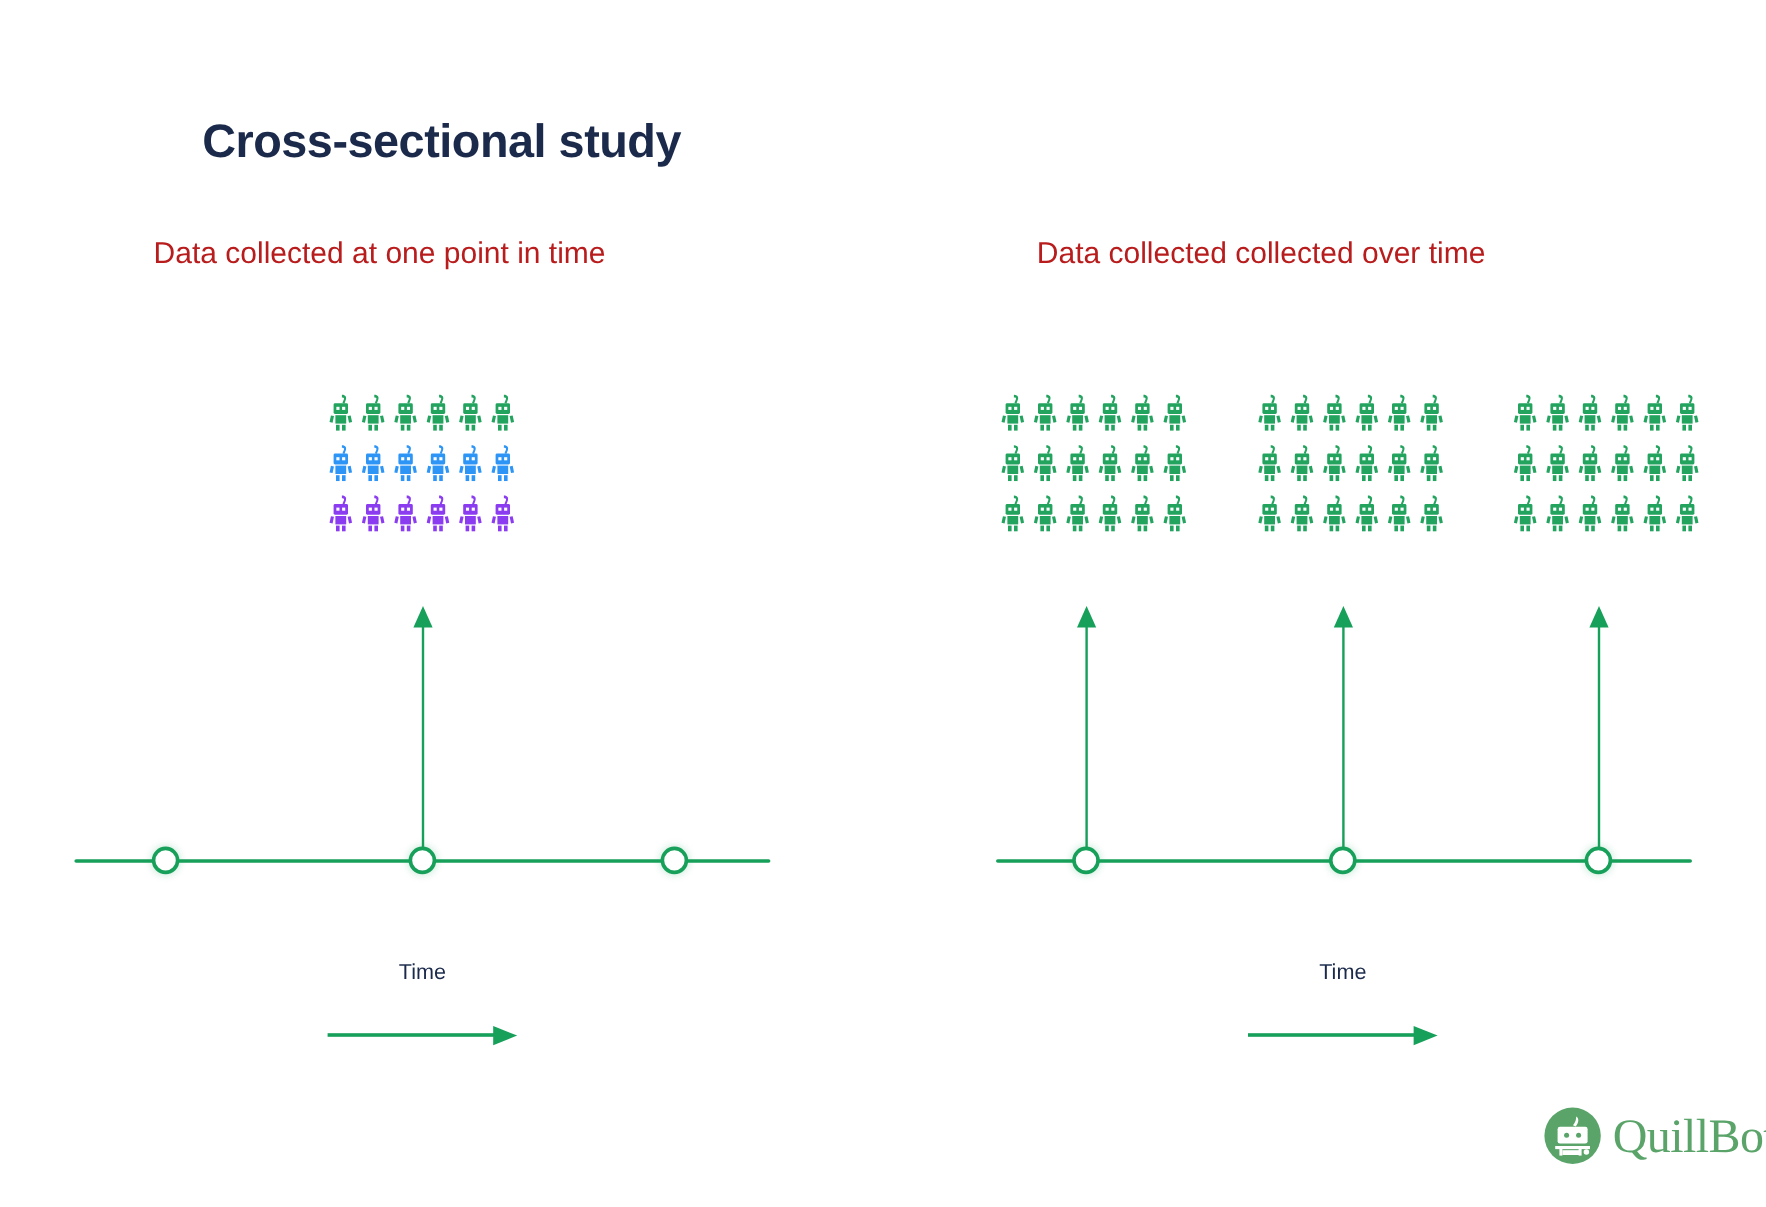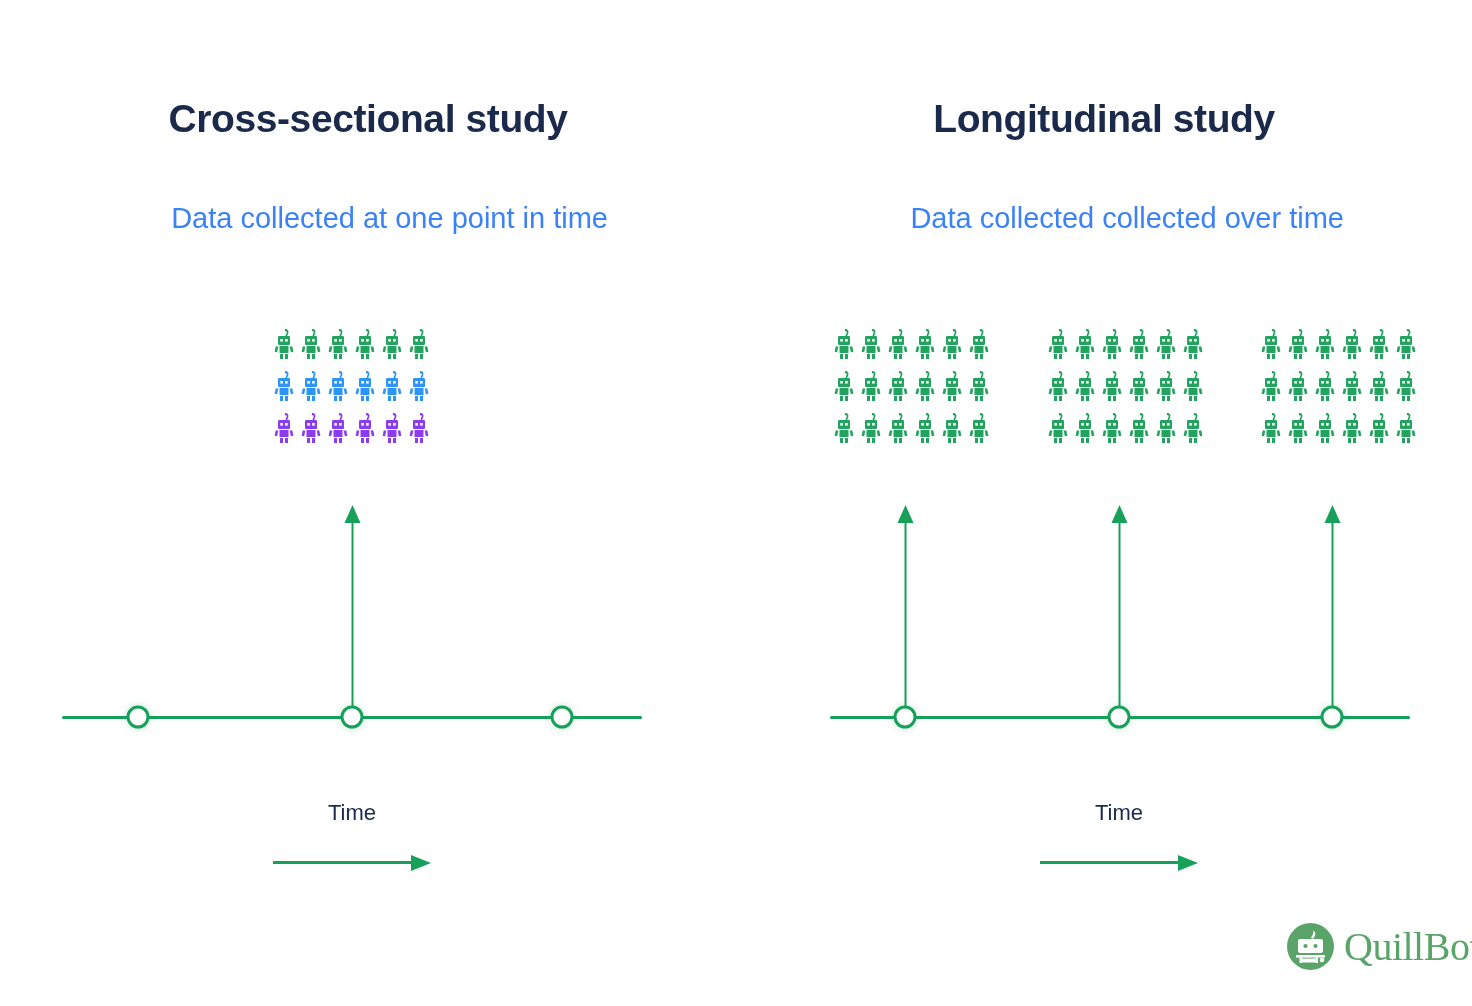--- a/index.html
+++ b/index.html
@@ -46,24 +46,24 @@
     color: #1b2a4b;
     line-height: 1.2;
   }
 
   .panel-subtitle {
     position: absolute;
     top: 168px;
     left: 50%;
     transform: translateX(-50%);
     width: 480px;
-    text-align: right;
-    font-size: 29px;
+    text-align: left;
+    font-size: 25px;
     font-weight: 400;
-    color: #3b82f6;
+    color: #b91c1c;
     line-height: 1.48;
   }
 
   
   .robot-grid {
     position: absolute;
     display: grid;
     grid-template-columns: repeat(6, 27px);
     grid-auto-rows: 42px;
     justify-items: center;
@@ -129,21 +129,21 @@
     border-left: 8px solid transparent;
     border-right: 8px solid transparent;
     border-bottom: 18px solid #17a05a;
   }
 
   
   .time-label {
     position: absolute;
     width: 200px;
     text-align: center;
-    font-size: 22px;
+    font-size: 18px;
     color: #1b2a4b;
     top: 800px;
     transform: translateX(-50%);
   }
   .time-arrow {
     position: absolute;
     top: 855px;
     height: 14px;
     width: 158px;
     transform: translateX(-50%);
@@ -487,21 +487,20 @@
 
     <div class="time-label" style="left:352px;">Time</div>
     <div class="time-arrow" style="left:352px;">
       <div class="shaft"></div>
       <div class="head"></div>
     </div>
   </section>
 
   <section class="panel panel-right">
 
-    <h1 class="panel-title">Longitudinal study</h1>
 
     <p class="panel-subtitle">Data collected collected over time</p>
   </section>
 
   <div class="robot-grid grid-wave grid-wave-1">
     <svg class="robot" viewBox="0 0 24 31">
         <g fill="#22a35e">
           <path d="M13 1c3 0 4 2 3.2 4.2L15 8.4l-1.6-.7 1.2-2.9c.3-.9-.1-1.6-1.1-1.6h-0.6V1z"></path>
           <rect x="6" y="8" width="12" height="9" rx="1.2"></rect>
           <rect x="7.5" y="18" width="9" height="7"></rect>

